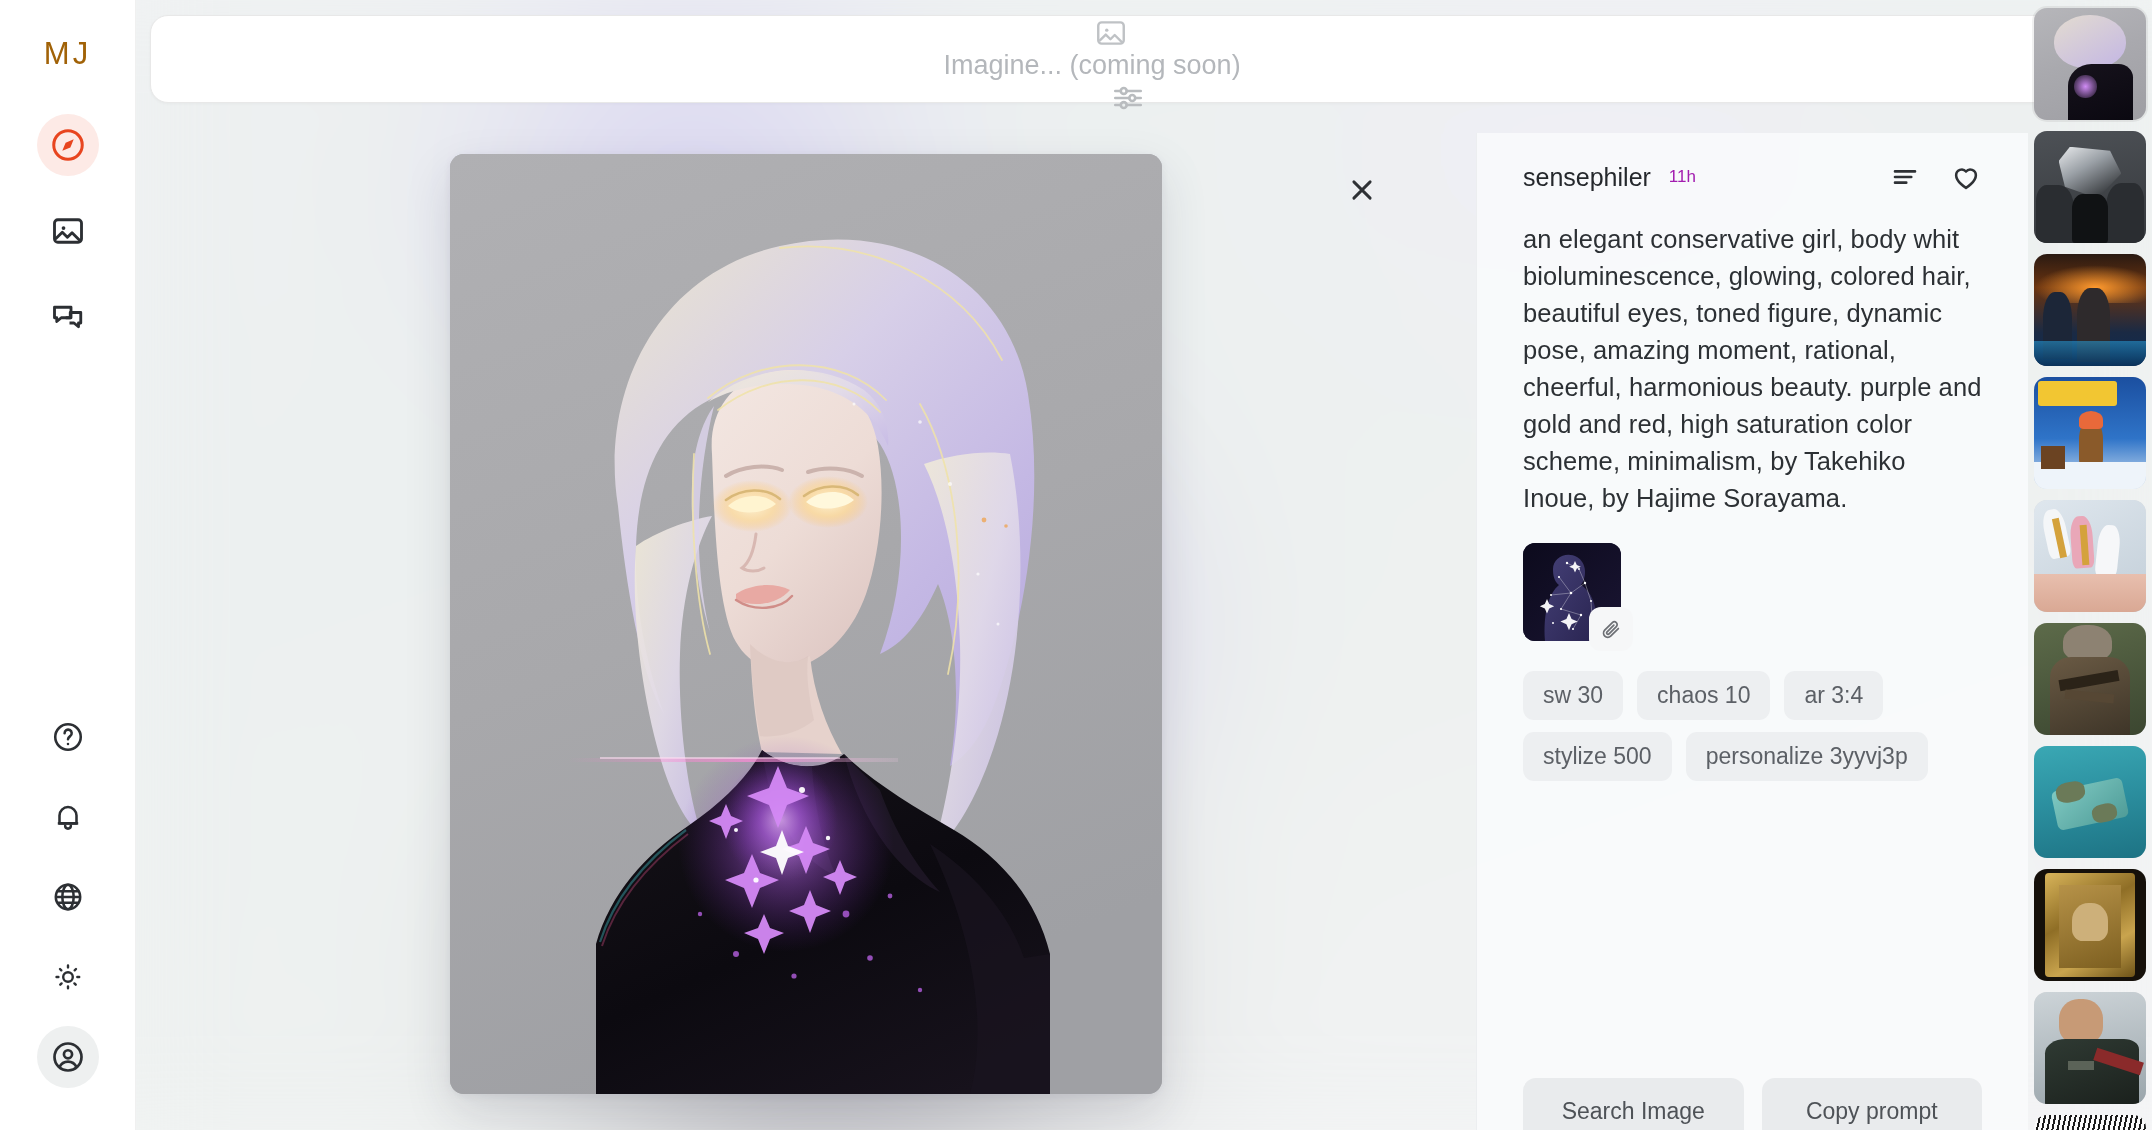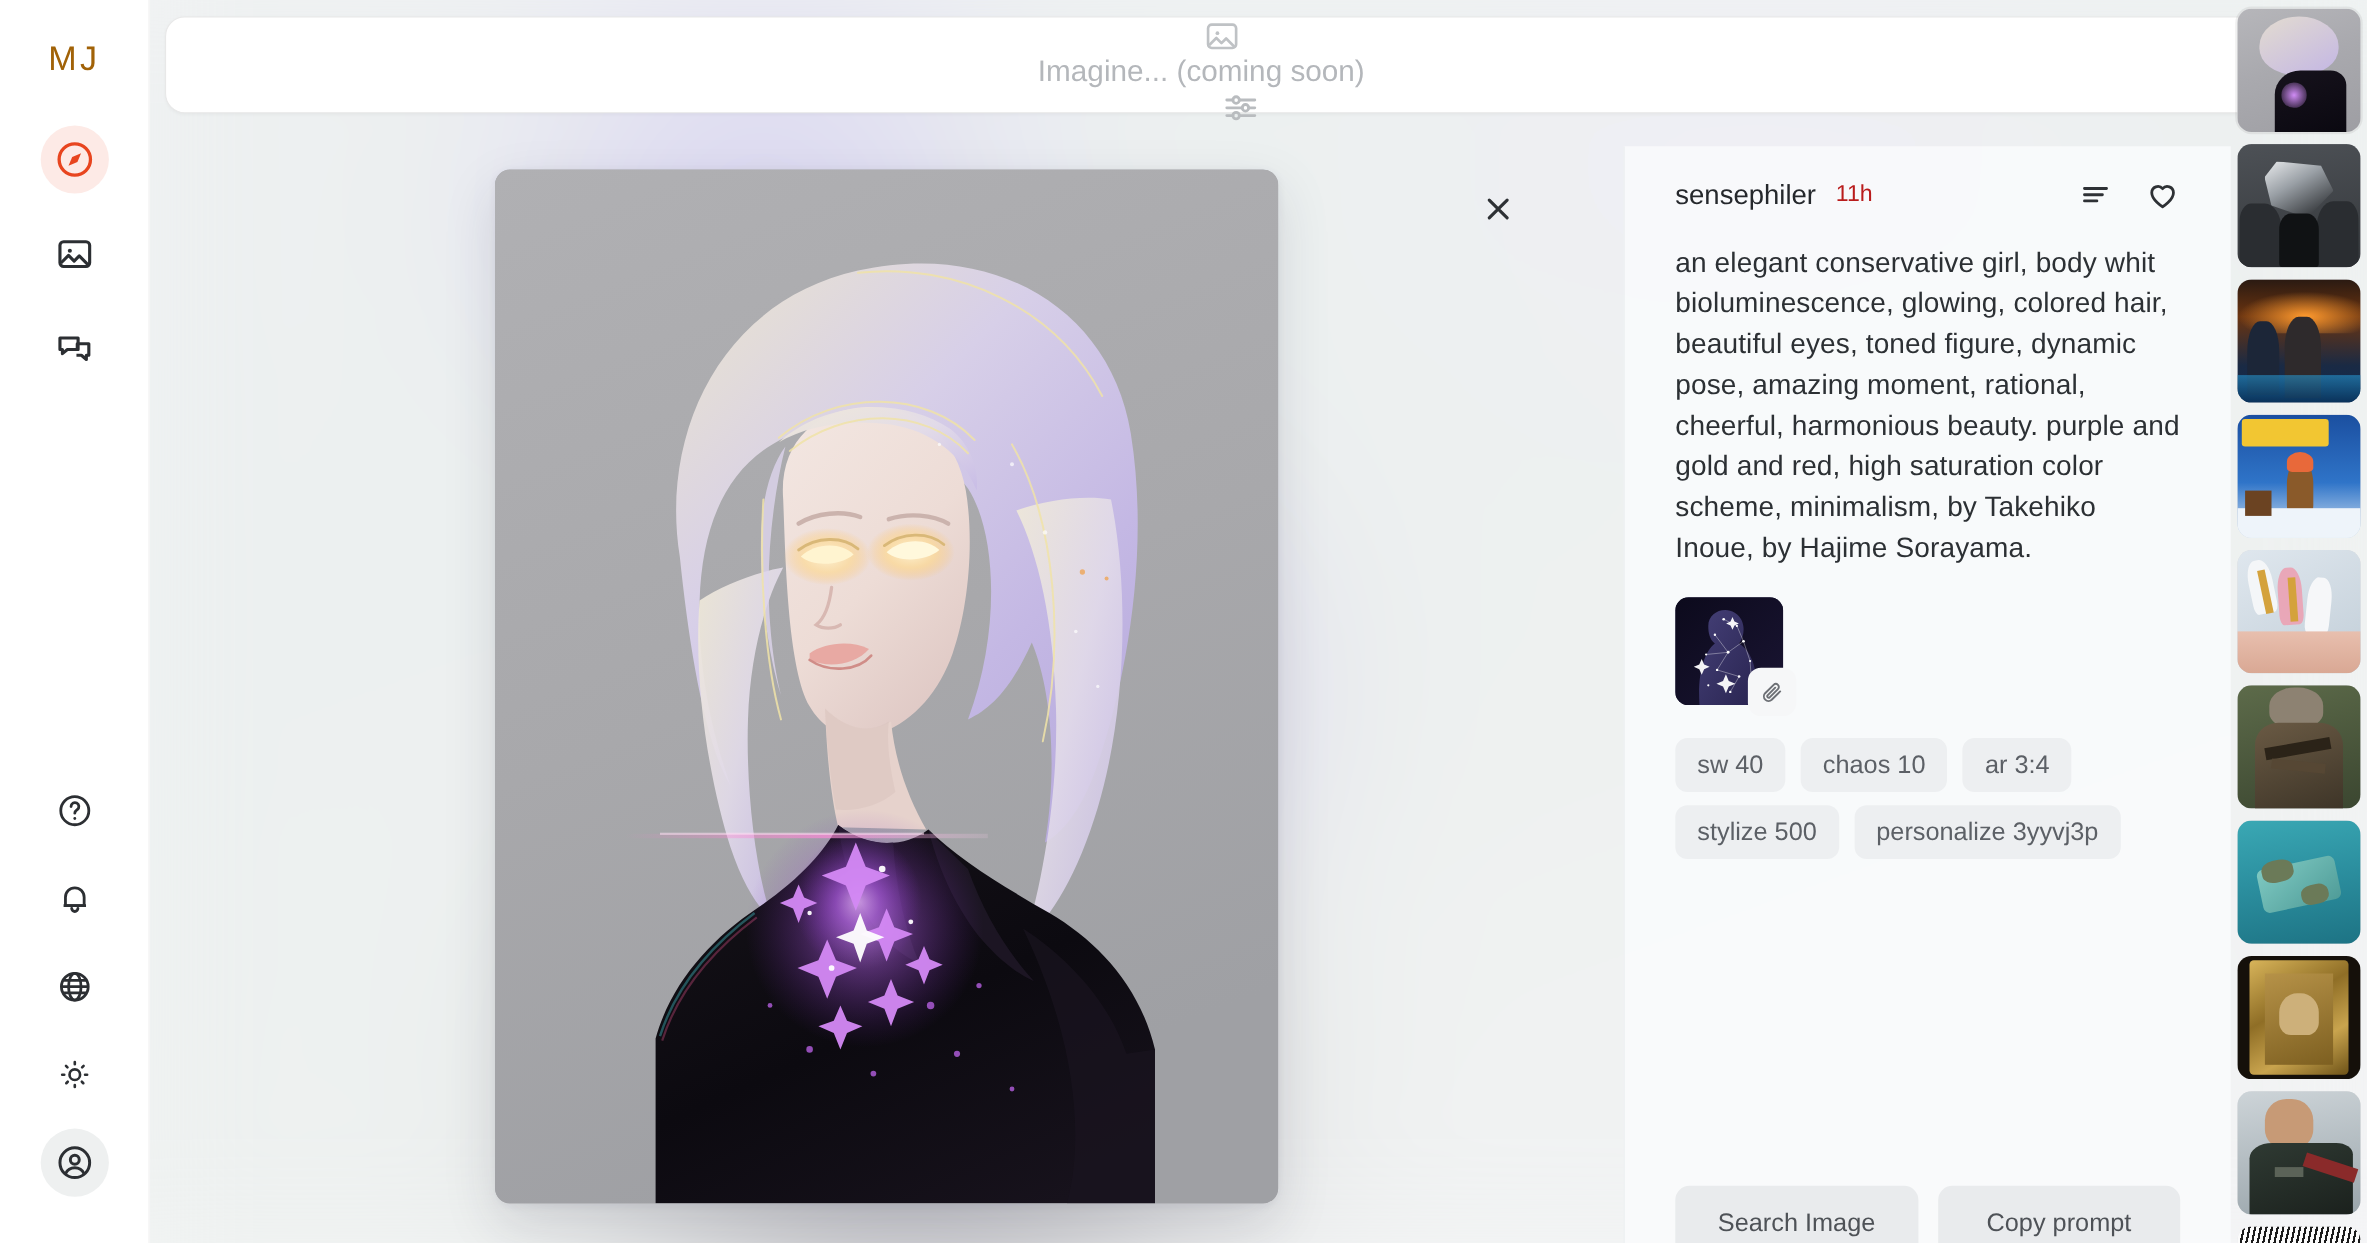--- a/index.html
+++ b/index.html
@@ -141,21 +141,21 @@
     right: 124px; top: 133px;
     width: 552px; height: 1012px;
     z-index: 20;
     border-left: 1px solid #eceef0;
     background: rgba(250,251,252,0.82);
     padding: 28px 46px 0 46px;
     display: flex; flex-direction: column;
   }
   .meta-row { display: flex; align-items: center; margin-bottom: 28px; }
   .author { font-size: 25px; color: #25282c; font-weight: 400; cursor: pointer; }
-  .age { font-size: 21px; color: #b91c1c; margin-left: 18px; }
+  .age { font-size: 17px; color: #a21caf; margin-left: 18px; }
   .meta-actions { margin-left: auto; display: flex; align-items: center; gap: 30px; }
   .meta-icon { color: #2e3135; cursor: pointer; display:flex; }
 
   .prompt-text {
     font-size: 25.5px;
     line-height: 37px;
     color: #2c3034;
     letter-spacing: 0.1px;
     margin-bottom: 26px;
   }
@@ -553,21 +553,21 @@
         </svg>
       </div>
       <span class="clip-badge">
         <svg width="22" height="22" viewBox="0 0 24 24" fill="none" stroke="currentColor" stroke-width="1.9" stroke-linecap="round" stroke-linejoin="round">
           <path d="M20 11.5l-8.4 8.3a4.6 4.6 0 01-6.5-6.5l8.4-8.3a3 3 0 014.3 4.3l-8.2 8.2a1.5 1.5 0 01-2.1-2.1l7.6-7.6"></path>
         </svg>
       </span>
     </div>
 
     <div class="tags">
-      <span class="tag">sw 40</span>
+      <span class="tag">sw 30</span>
       <span class="tag">chaos 10</span>
       <span class="tag">ar 3:4</span>
       <span class="tag">stylize 500</span>
       <span class="tag">personalize 3yyvj3p</span>
     </div>
 
     <div class="panel-footer">
       <button class="pbtn">Search Image</button>
       <button class="pbtn">Copy prompt</button>
     </div>

